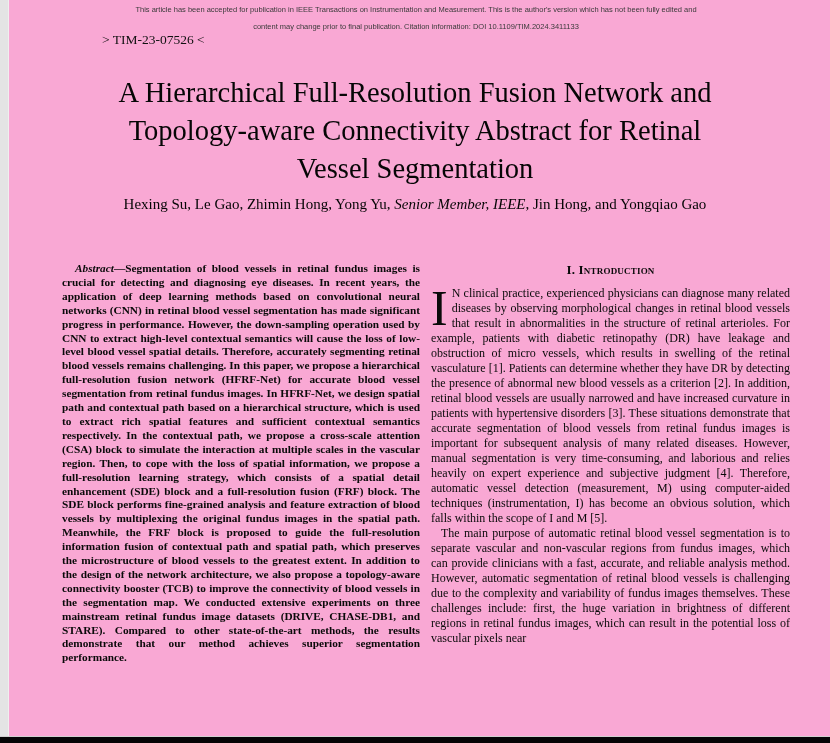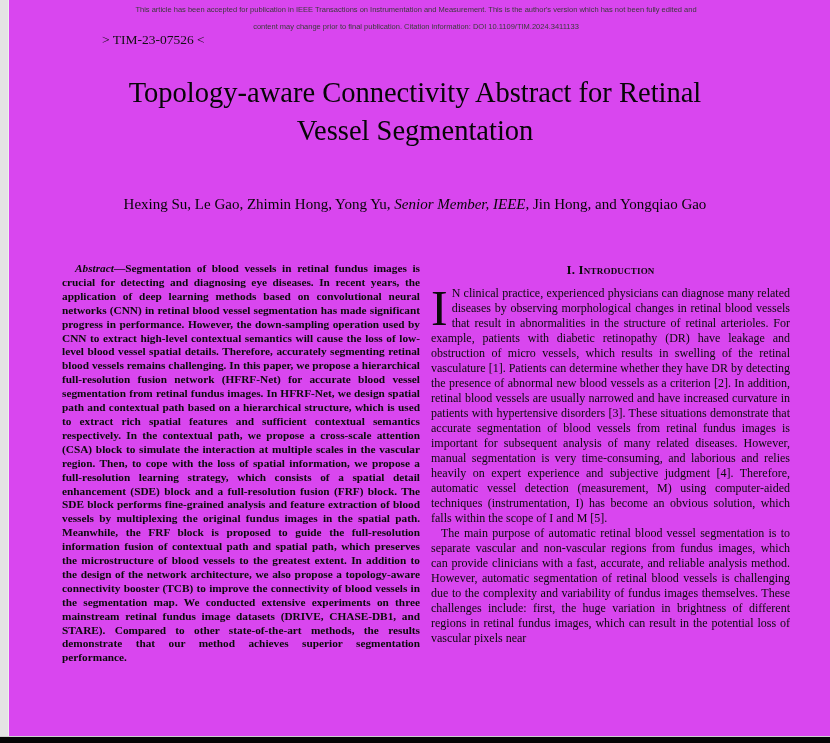--- a/index.html
+++ b/index.html
@@ -1,17 +1,17 @@
 <!DOCTYPE html>
 <html><head>
 <meta charset="utf-8">
 <style>
   html,body{margin:0;padding:0;background:#fff;}
   .page{
-    position:relative;width:830px;height:743px;background:#d946ef;
+    position:relative;width:830px;height:743px;background:#f9a8d4;
     overflow:hidden;font-family:"Liberation Serif",serif;color:#0a0a0a;
   }
   .edge-strip{
     position:absolute;left:0;top:0;width:8px;height:743px;
     background:#e4e4e4;border-right:1px solid #efefef;
   }
   .bottom-bar{
     position:absolute;left:0;bottom:0;width:830px;height:7px;
     background:#050505;border-top:1px solid #cfcfcf;box-sizing:border-box;
   }
@@ -62,20 +62,21 @@
   <div class="edge-strip"></div>
 
   <div class="notice">
     <div>This article has been accepted for publication in IEEE Transactions on Instrumentation and Measurement. This is the author's version which has not been fully edited and</div>
     <div>content may change prior to final publication. Citation information: DOI 10.1109/TIM.2024.3411133</div>
   </div>
 
   <div class="running-head">&gt; TIM-23-07526 &lt;</div>
 
   <div class="title">
+    <div>A Hierarchical Full-Resolution Fusion Network and</div>
     <div>Topology-aware Connectivity Abstract for Retinal</div>
     <div>Vessel Segmentation</div>
   </div>
 
   <div class="authors"><span>Hexing Su, Le Gao, Zhimin Hong, Yong Yu, </span><span class="membership">Senior Member, IEEE</span><span>, Jin Hong, and Yongqiao Gao</span></div>
 
   <div class="col col-left">
     <p class="abstract"><span class="abs-label">Abstract</span><span>—</span><span>Segmentation of blood vessels in retinal fundus images is crucial for detecting and diagnosing eye diseases. In recent years, the application of deep learning methods based on convolutional neural networks (CNN) in retinal blood vessel segmentation has made significant progress in performance. However, the down-sampling operation used by CNN to extract high-level contextual semantics will cause the loss of low-level blood vessel spatial details. Therefore, accurately segmenting retinal blood vessels remains challenging. In this paper, we propose a hierarchical full-resolution fusion network (HFRF-Net) for accurate blood vessel segmentation from retinal fundus images. In HFRF-Net, we design spatial path and contextual path based on a hierarchical structure, which is used to extract rich spatial features and sufficient contextual semantics respectively. In the contextual path, we propose a cross-scale attention (CSA) block to simulate the interaction at multiple scales in the vascular region. Then, to cope with the loss of spatial information, we propose a full-resolution learning strategy, which consists of a spatial detail enhancement (SDE) block and a full-resolution fusion (FRF) block. The SDE block performs fine-grained analysis and feature extraction of blood vessels by multiplexing the original fundus images in the spatial path. Meanwhile, the FRF block is proposed to guide the full-resolution information fusion of contextual path and spatial path, which preserves the microstructure of blood vessels to the greatest extent. In addition to the design of the network architecture, we also propose a topology-aware connectivity booster (TCB) to improve the connectivity of blood vessels in the segmentation map. We conducted extensive experiments on three mainstream retinal fundus image datasets (DRIVE, CHASE-DB1, and STARE). Compared to other state-of-the-art methods, the results demonstrate that our method achieves superior segmentation performance.</span></p>
   </div>
 

